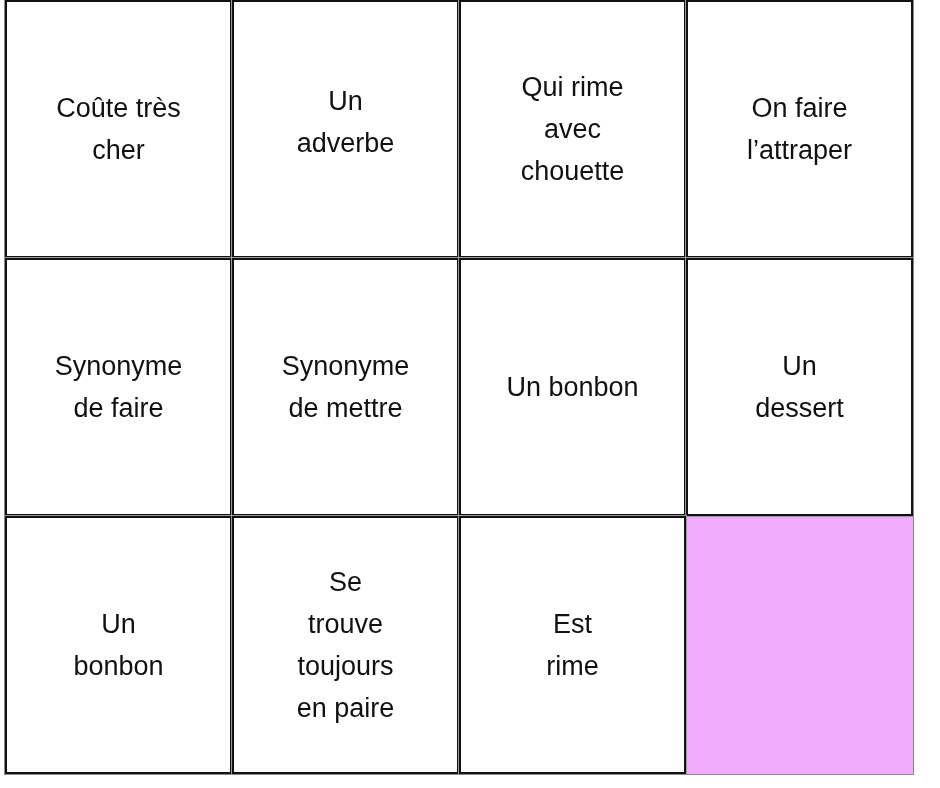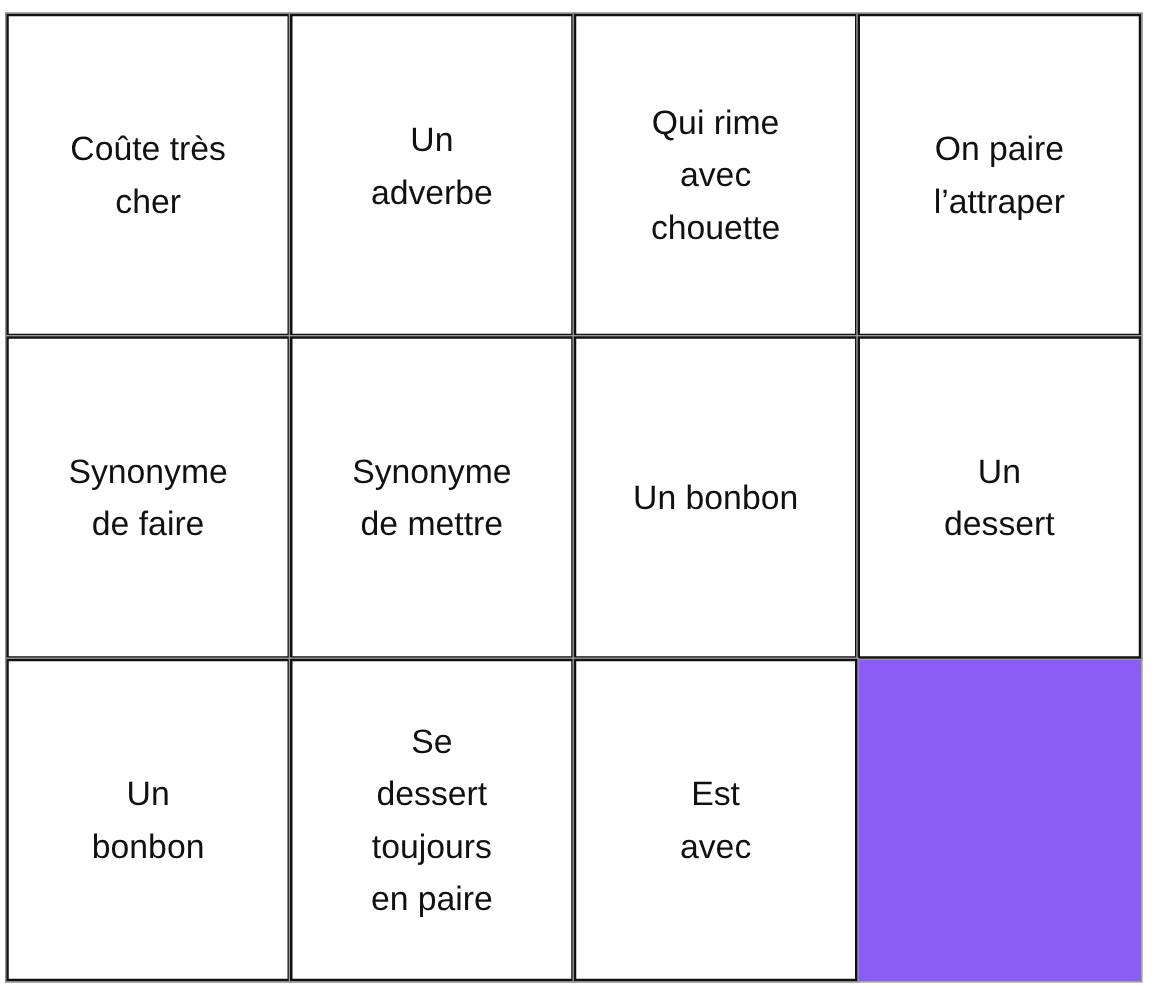--- a/index.html
+++ b/index.html
@@ -6,25 +6,25 @@
       margin: 0;
       padding: 0;
       background: #ffffff;
       width: 940px;
       height: 788px;
       overflow: hidden;
     }
     .grid {
       position: absolute;
       left: 5px;
-      top: 11px;
+      top: 0;
       display: grid;
       grid-template-columns: repeat(4, 227px);
       grid-template-rows: repeat(3, 258px);
-      background: #8b5cf6;
+      background: #f0abfc;
       outline: 1px solid #8a8a8a;
     }
     .cell {
       box-sizing: border-box;
       border: 2px solid #111111;
       margin: 0;
       display: flex;
       align-items: center;
       justify-content: center;
       text-align: center;
@@ -52,21 +52,21 @@
   <div class="cell">
     <span class="cell-text up">Un
 adverbe</span>
   </div>
   <div class="cell">
     <span class="cell-text">Qui rime
 avec
 chouette</span>
   </div>
   <div class="cell">
-    <span class="cell-text">On paire
+    <span class="cell-text">On faire
 l’attraper</span>
   </div>
 
   <div class="cell">
     <span class="cell-text">Synonyme
 de faire</span>
   </div>
   <div class="cell">
     <span class="cell-text">Synonyme
 de mettre</span>
@@ -78,21 +78,21 @@
     <span class="cell-text">Un
 dessert</span>
   </div>
 
   <div class="cell">
     <span class="cell-text">Un
 bonbon</span>
   </div>
   <div class="cell">
     <span class="cell-text">Se
-dessert
+trouve
 toujours
 en paire</span>
   </div>
   <div class="cell">
     <span class="cell-text">Est
-avec</span>
+rime</span>
   </div>
 </div>
 
 </body></html>

